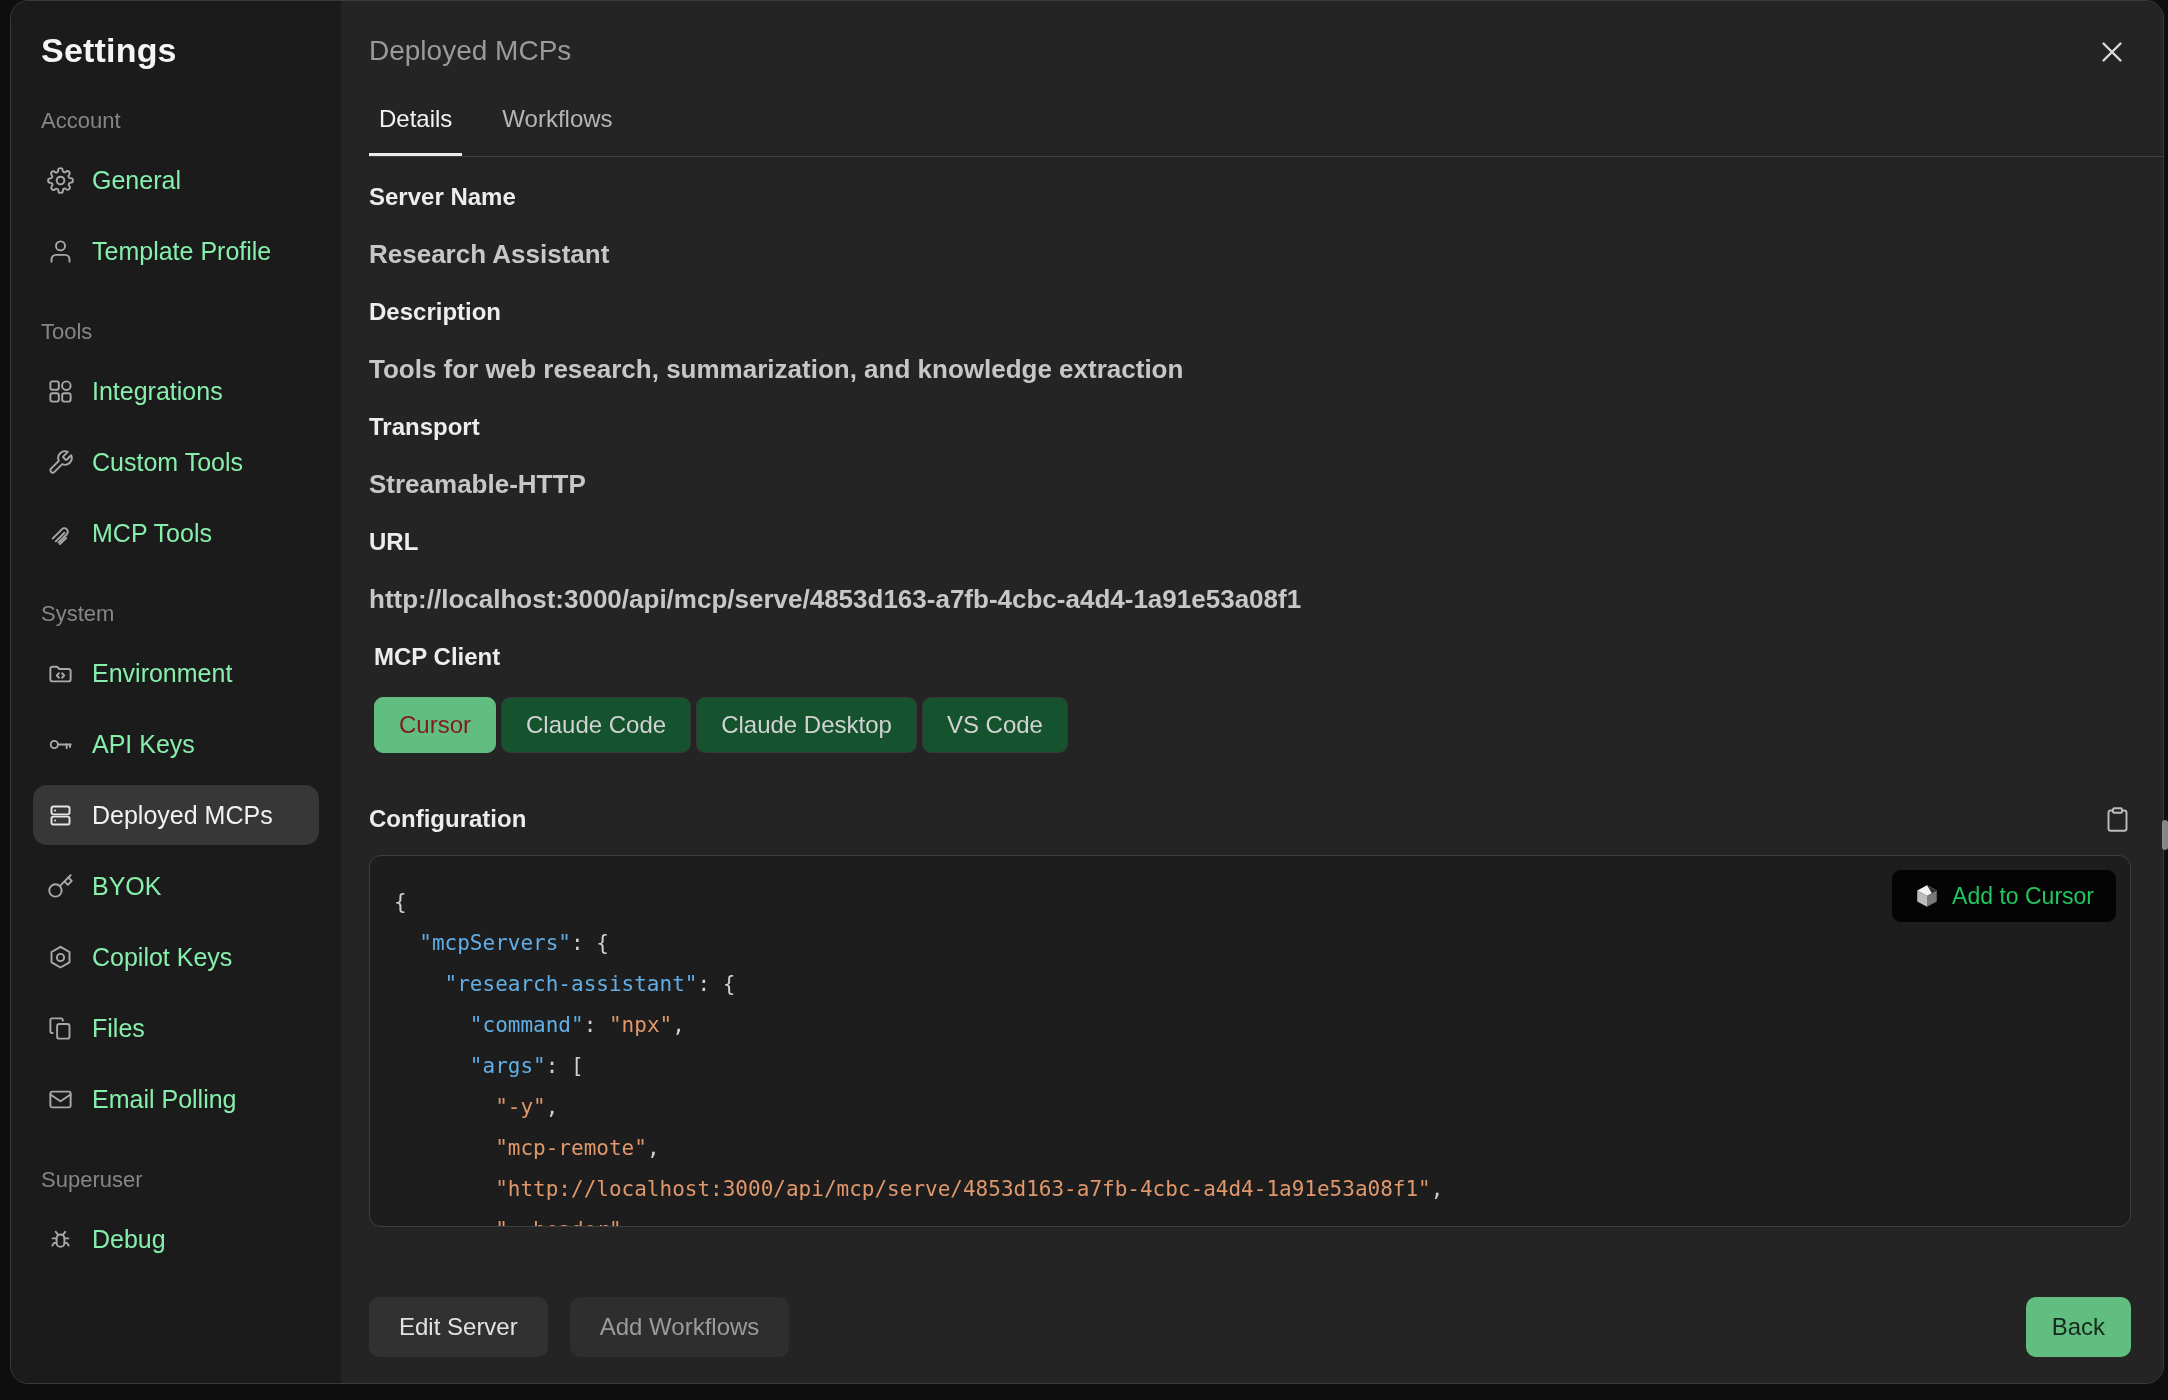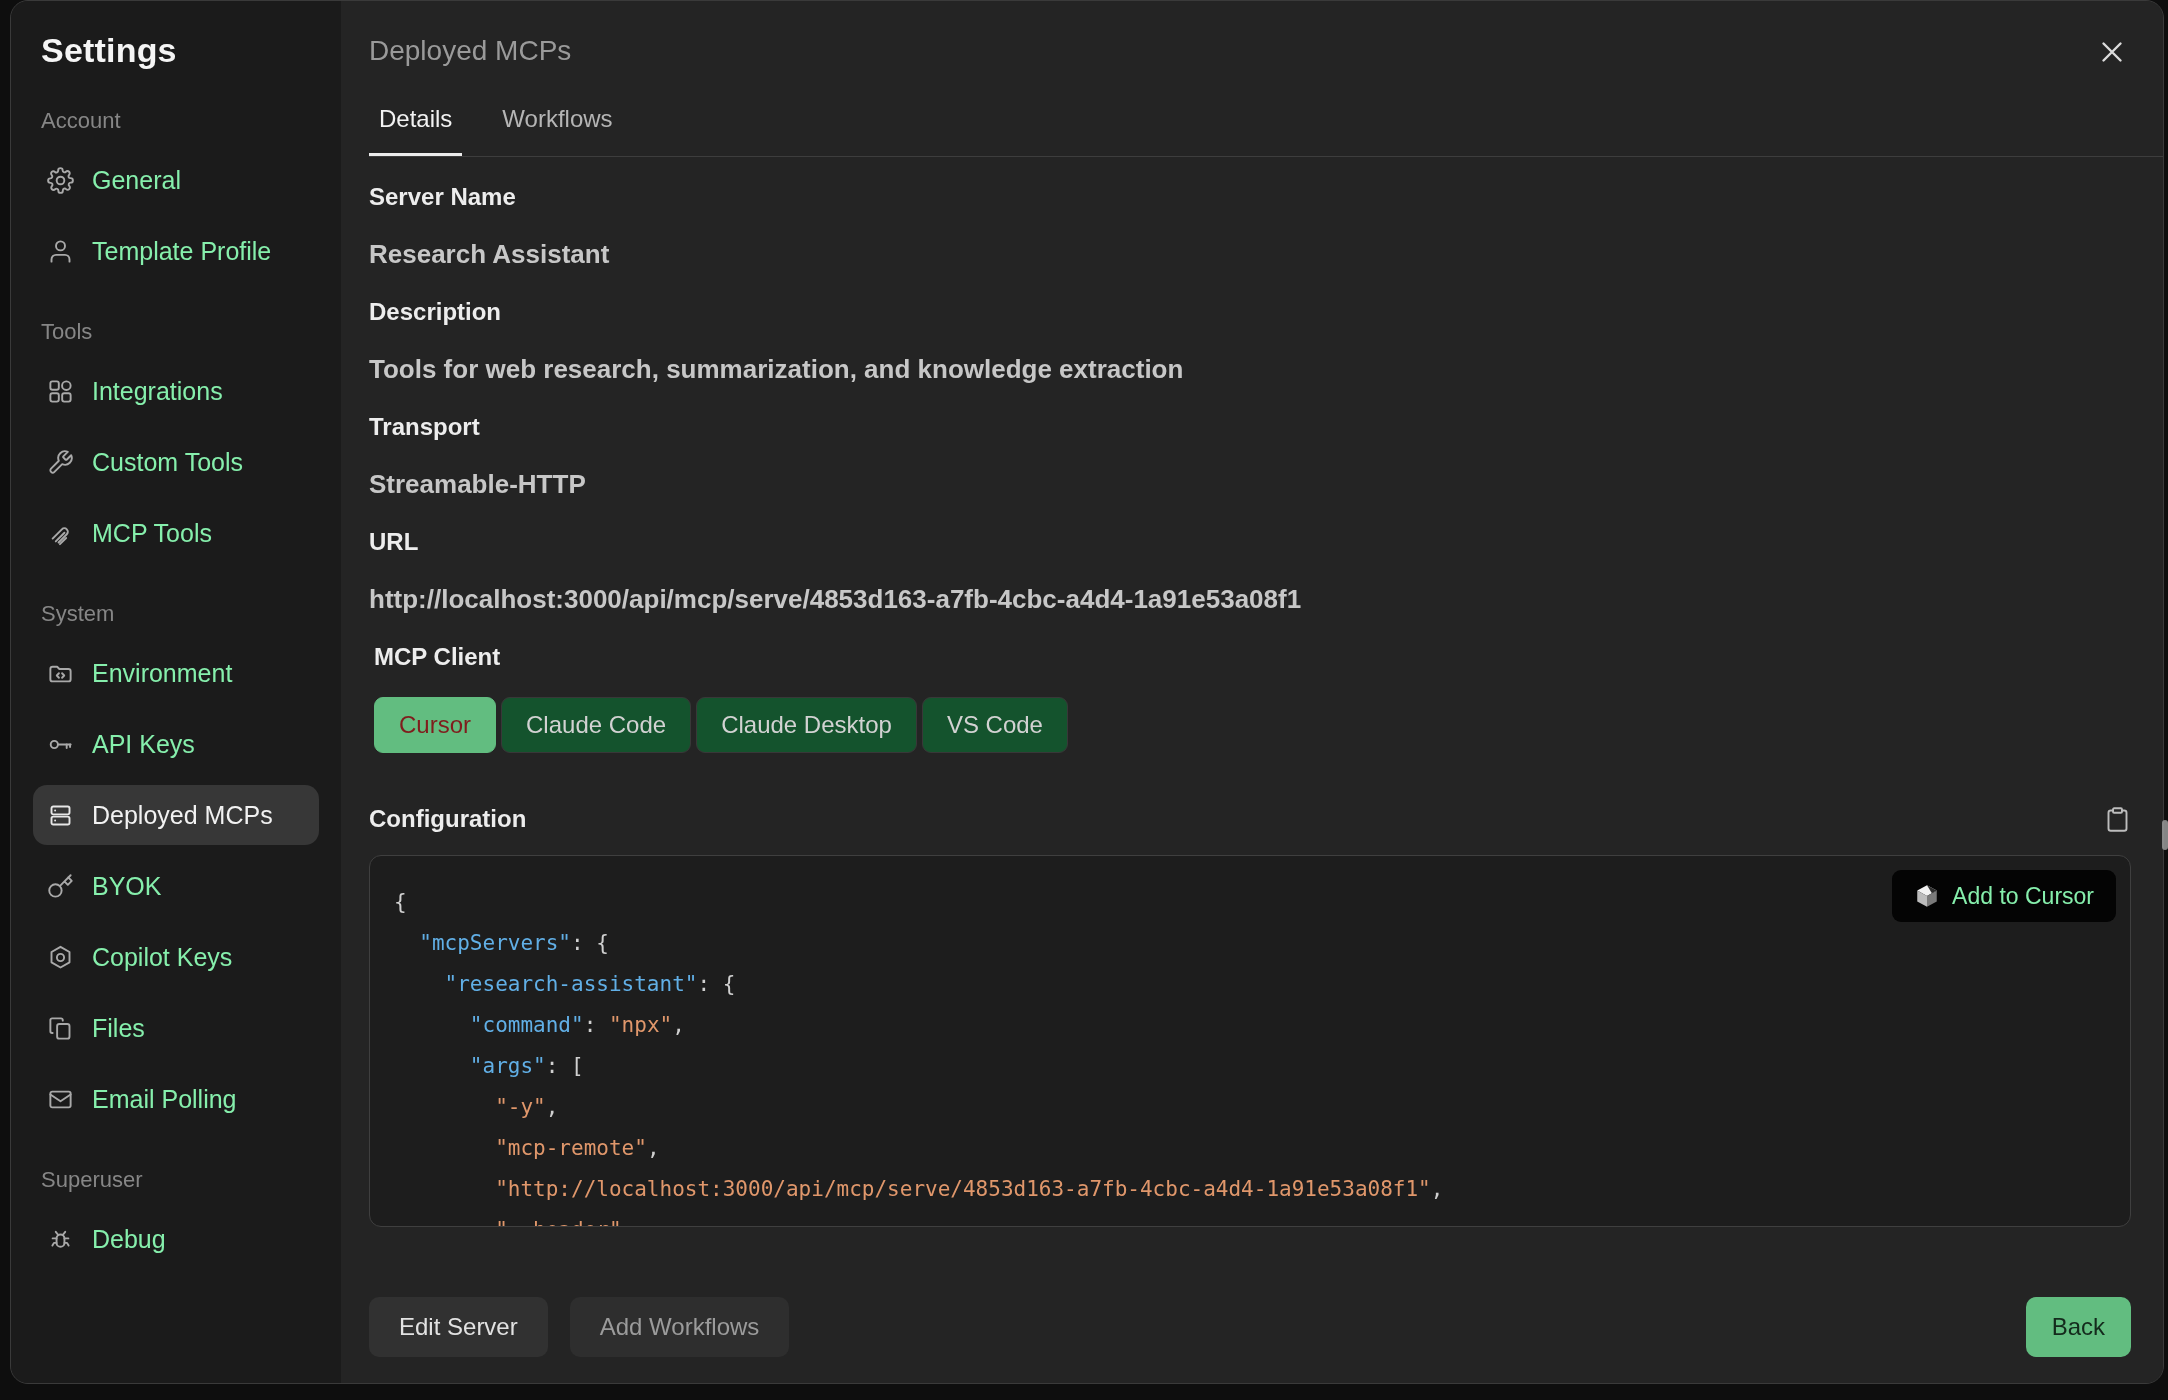--- a/index.html
+++ b/index.html
@@ -83,21 +83,21 @@
     font-family:"DejaVu Sans Mono", monospace;
     font-size:21px; line-height:41px; white-space:pre;
     color:#d0d0d0;
   }
   .tok-k { color:var(--code-key,#61afe6); }
   .tok-s { color:var(--code-string,#e0976b); }
   .add-cursor-btn {
     position:absolute; top:14px; right:14px;
     display:flex; align-items:center; gap:12px;
     height:52px; padding:0 22px;
-    background:#040404; color:#86efac; font-size:23px;
+    background:#040404; color:#22c55e; font-size:23px;
     border:none; border-radius:9px; cursor:pointer;
     font-family:"Liberation Sans", sans-serif;
   }
   .cube-icn { width:26px; height:26px; display:flex; }
   
   .footer { display:flex; align-items:center; gap:22px; padding:0 32px 26px 28px; margin-top:auto; }
   .btn {
     height:60px; border-radius:10px; font-size:24px; cursor:pointer; border:none;
     font-family:"Liberation Sans", sans-serif;
   }

